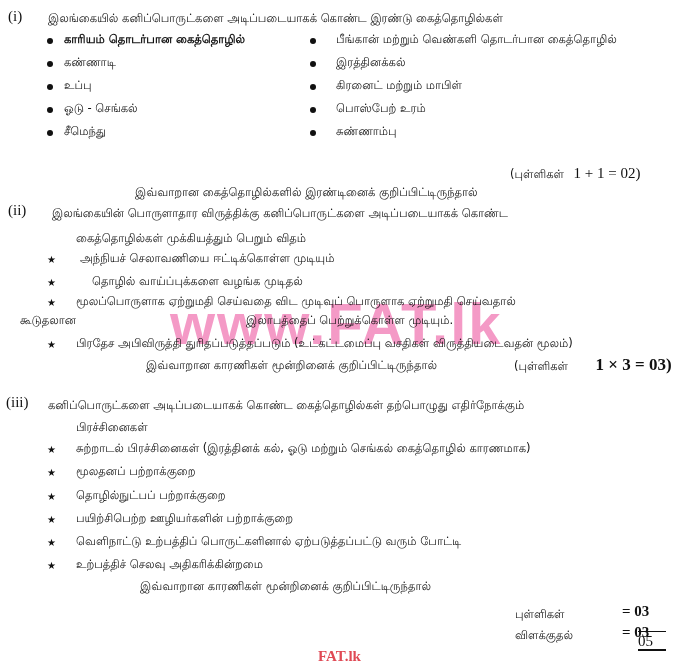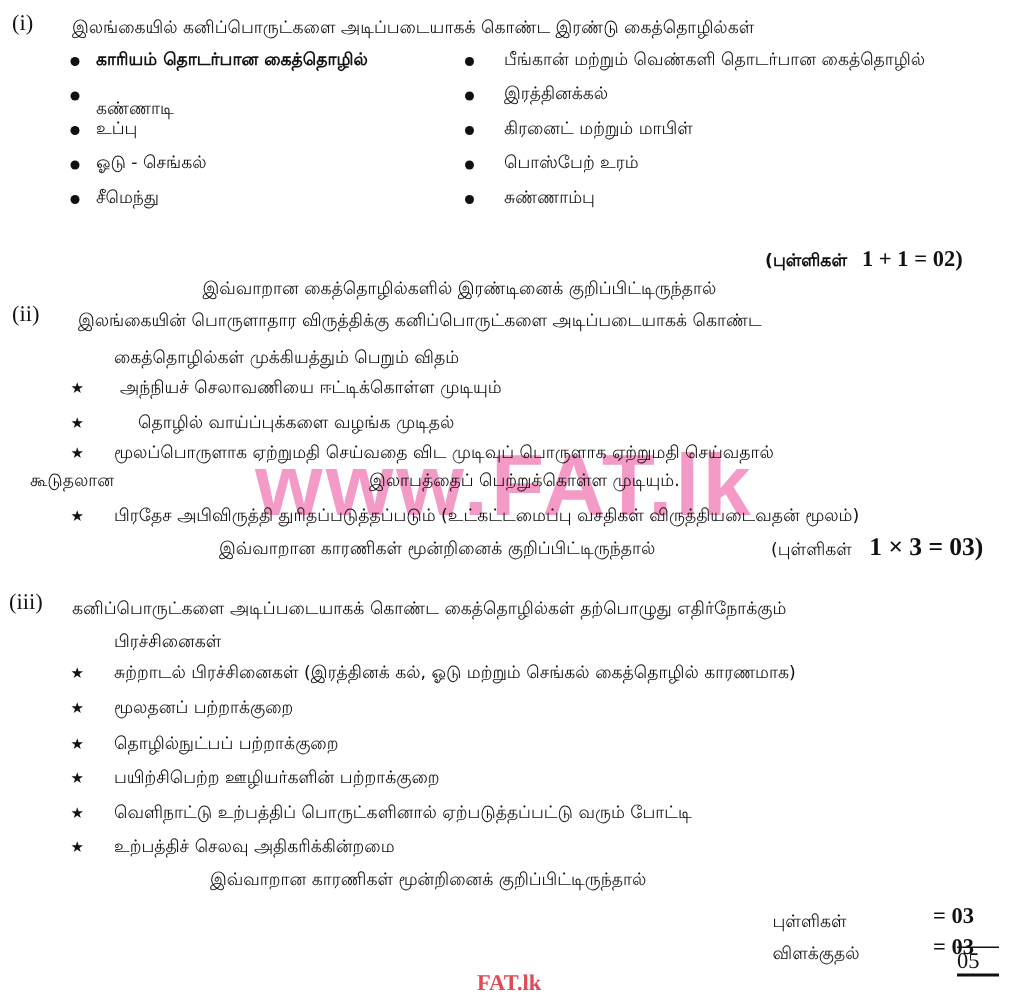--- a/index.html
+++ b/index.html
@@ -26,41 +26,41 @@
 
 <div class="layer">
 
   <div>
     <div class="abs roman" style="left:8px;top:8px;">(i)</div>
     <div class="abs" style="left:48px;top:11px;">இலங்கையில் கனிப்பொருட்களை அடிப்படையாகக் கொண்ட இரண்டு கைத்தொழில்கள்</div>
 
     <span class="bullet" style="left:47px;top:38px;"></span>
     <div class="abs" style="left:64px;top:32px;font-weight:bold;">காரியம் தொடர்பான கைத்தொழில்</div>
     <span class="bullet" style="left:47px;top:61px;"></span>
-    <div class="abs" style="left:64px;top:55px;margin-top:10px;">கண்ணாடி</div>
+    <div class="abs" style="left:64px;top:55px;">கண்ணாடி</div>
     <span class="bullet" style="left:47px;top:84px;"></span>
     <div class="abs" style="left:64px;top:78px;">உப்பு</div>
     <span class="bullet" style="left:47px;top:107px;"></span>
     <div class="abs" style="left:64px;top:101px;">ஓடு - செங்கல்</div>
     <span class="bullet" style="left:47px;top:130px;"></span>
     <div class="abs" style="left:64px;top:124px;">சீமெந்து</div>
 
     <span class="bullet" style="left:310px;top:38px;"></span>
     <div class="abs" style="left:336px;top:32px;">பீங்கான் மற்றும் வெண்களி தொடர்பான கைத்தொழில்</div>
     <span class="bullet" style="left:310px;top:61px;"></span>
     <div class="abs" style="left:336px;top:55px;">இரத்தினக்கல்</div>
     <span class="bullet" style="left:310px;top:84px;"></span>
     <div class="abs" style="left:336px;top:78px;">கிரனைட் மற்றும் மாபிள்</div>
     <span class="bullet" style="left:310px;top:107px;"></span>
     <div class="abs" style="left:336px;top:101px;">பொஸ்பேற் உரம்</div>
     <span class="bullet" style="left:310px;top:130px;"></span>
     <div class="abs" style="left:336px;top:124px;">சுண்ணாம்பு</div>
 
     <div class="abs" style="left:135px;top:145px;margin-top:40px;">இவ்வாறான கைத்தொழில்களில் இரண்டினைக் குறிப்பிட்டிருந்தால்</div>
-    <div class="abs" style="left:510px;top:165px;font-weight:bold;">
+    <div class="abs" style="left:510px;top:165px;">
       <span>(புள்ளிகள்</span>
       <span class="serif-num" style="margin-left:6px;">1 + 1 = 02)</span>
     </div>
   </div>
 
   <div>
     <div class="abs roman" style="left:8px;top:202px;">(ii)</div>
     <div class="abs" style="left:52px;top:206px;">இலங்கையின் பொருளாதார விருத்திக்கு கனிப்பொருட்களை அடிப்படையாகக் கொண்ட</div>
     <div class="abs" style="left:76px;top:231px;">கைத்தொழில்கள் முக்கியத்தும் பெறும் விதம்</div>
 
@@ -71,21 +71,21 @@
     <div class="abs star" style="left:47px;top:297px;">★</div>
     <div class="abs" style="left:76px;top:294px;">மூலப்பொருளாக ஏற்றுமதி செய்வதை விட முடிவுப் பொருளாக ஏற்றுமதி செய்வதால்</div>
     <div class="abs" style="left:20px;top:313px;">கூடுதலான</div>
     <div class="abs" style="left:246px;top:313px;">இலாபத்தைப் பெற்றுக்கொள்ள முடியும்.</div>
     <div class="abs star" style="left:47px;top:339px;">★</div>
     <div class="abs" style="left:76px;top:336px;">பிரதேச அபிவிருத்தி துரிதப்படுத்தப்படும் (உட்கட்டமைப்பு வசதிகள் விருத்தியடைவதன் மூலம்)</div>
 
     <div class="abs" style="left:146px;top:358px;">இவ்வாறான காரணிகள் மூன்றினைக் குறிப்பிட்டிருந்தால்</div>
     <div class="abs" style="left:514px;top:355px;">
       <span>(புள்ளிகள்</span>
-      <span class="bignum" style="margin-left:8px;">1 × 3 = 03)</span>
+      <span class="bignum" style="margin-left:24px;">1 × 3 = 03)</span>
     </div>
   </div>
 
   <div>
     <div class="abs roman" style="left:6px;top:394px;">(iii)</div>
     <div class="abs" style="left:48px;top:398px;">கனிப்பொருட்களை அடிப்படையாகக் கொண்ட கைத்தொழில்கள் தற்பொழுது எதிர்நோக்கும்</div>
     <div class="abs" style="left:76px;top:420px;">பிரச்சினைகள்</div>
 
     <div class="abs star" style="left:47px;top:444px;">★</div>
     <div class="abs" style="left:76px;top:441px;">சுற்றாடல் பிரச்சினைகள் (இரத்தினக் கல், ஓடு மற்றும் செங்கல் கைத்தொழில் காரணமாக)</div>

